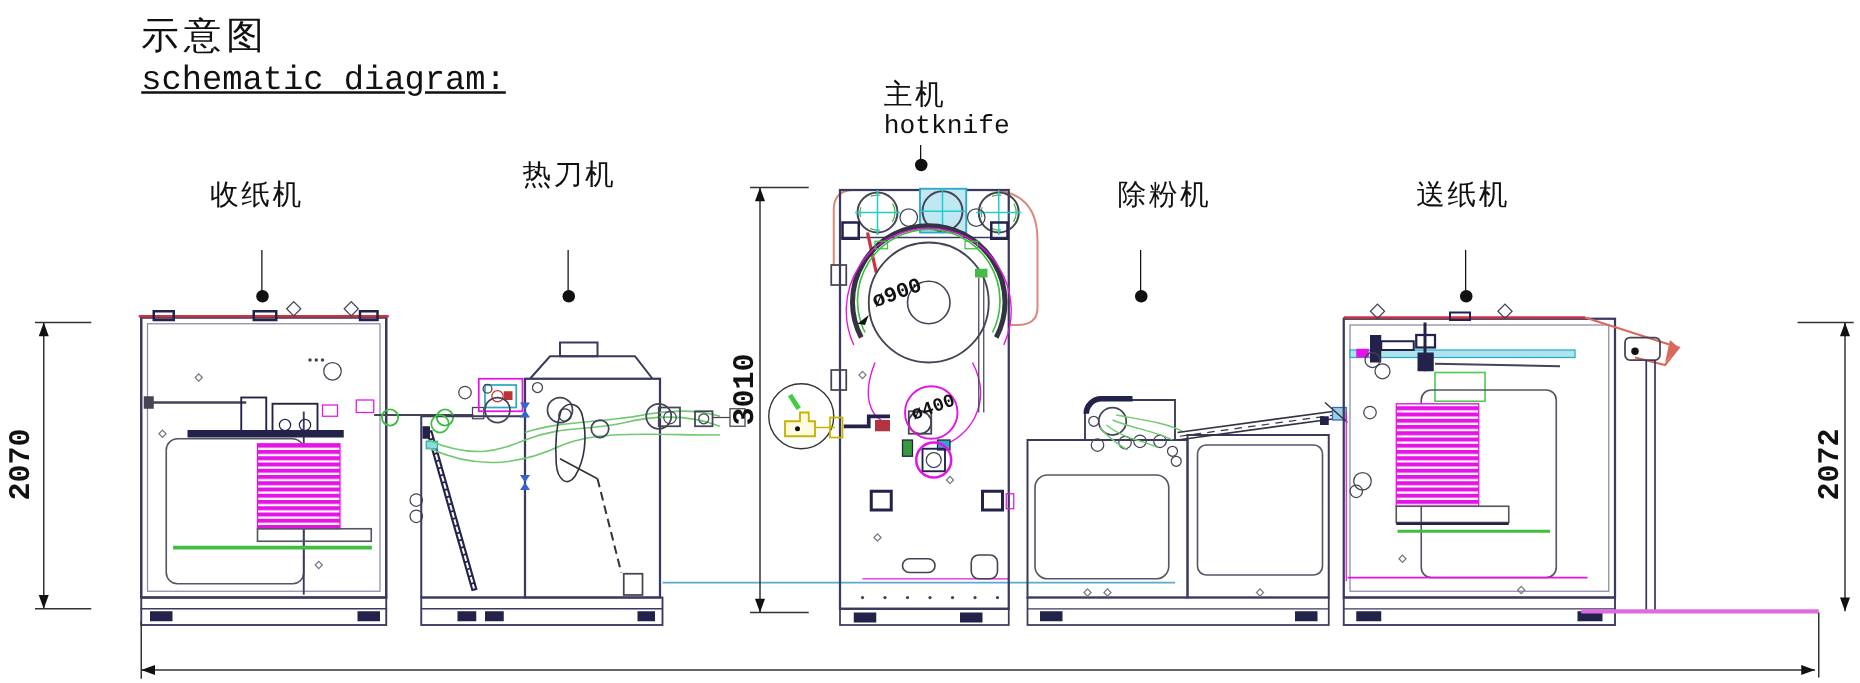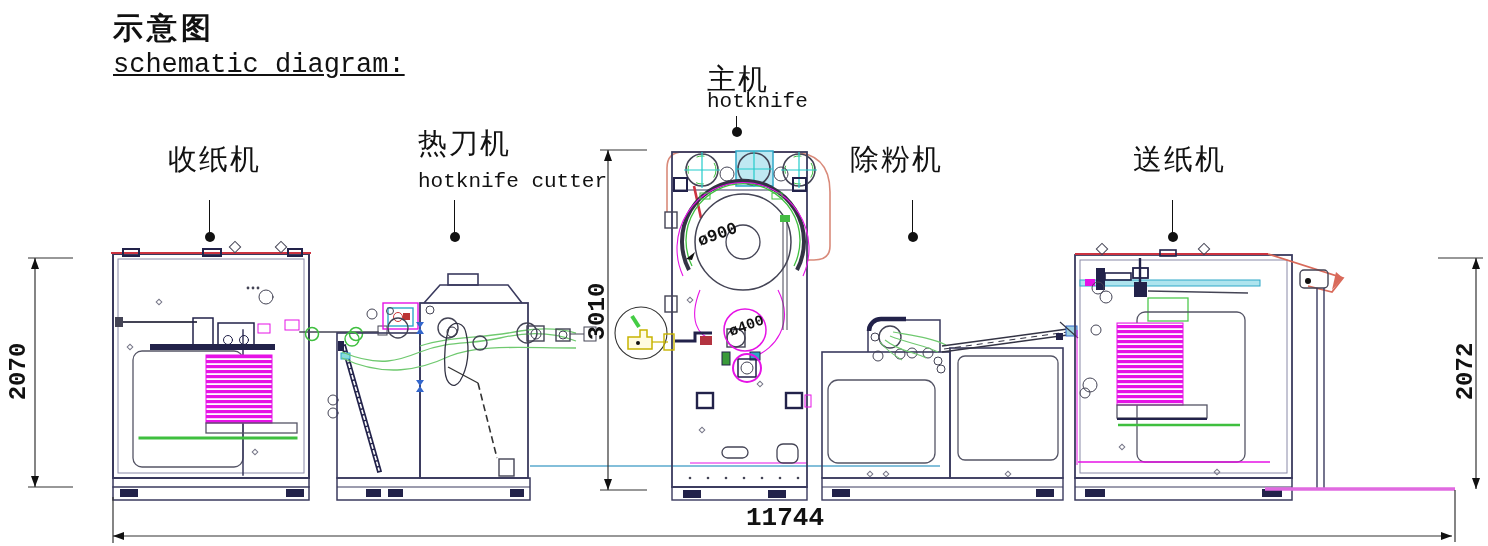--- a/index.html
+++ b/index.html
@@ -1,22 +1,22 @@
 <!DOCTYPE html>
 <html><head>
 <meta charset="utf-8">
 <style>
   html,body{margin:0;padding:0;background:#fff;}
   #stage{position:relative;width:1488px;height:546px;background:#ffffff;overflow:hidden;
          font-family:"Liberation Mono","DejaVu Sans Mono",monospace;color:#111;}
   svg{position:absolute;left:0;top:0;}
   .abs{position:absolute;}
-  .title-zh{font-size:30px;font-weight:700;letter-spacing:4px;}
+  .title-zh{font-size:30px;font-weight:400;letter-spacing:4px;}
   .title-en{font-size:27px;text-decoration:underline;}
-  .mlabel-zh{font-size:29px;letter-spacing:2px;}
+  .mlabel-zh{font-size:23px;letter-spacing:2px;}
   .mlabel-en{font-size:21px;white-space:nowrap;}
   .leader{position:absolute;width:0;border-left:1.8px solid #111;}
   .leader-dot{position:absolute;width:10px;height:10px;border-radius:50%;background:#111;}
   .vdim{position:absolute;width:110px;text-align:center;font-size:24px;font-weight:600;transform:rotate(-90deg);}
   .hdim{position:absolute;width:120px;text-align:center;font-size:26px;font-weight:600;}
 </style>
 </head>
 <body>
 
 <div id="stage">
@@ -338,34 +338,32 @@
 </svg>
 
   <div class="abs title-zh" style="left:113px;top:8px">示意图</div>
   <div class="abs title-en" style="left:113px;top:50px">schematic diagram:</div>
 
   <div class="abs mlabel-zh" style="left:168px;top:140px">收纸机</div>
   <div class="leader" style="left:209px;top:200px;height:34px"></div>
   <div class="leader-dot" style="left:205px;top:232px"></div>
 
   <div class="abs mlabel-zh" style="left:418px;top:124px">热刀机</div>
-  <div class="abs mlabel-en" style="left:418px;top:170px">hotknife cutter</div>
   <div class="leader" style="left:454px;top:200px;height:34px"></div>
   <div class="leader-dot" style="left:450px;top:232px"></div>
 
   <div class="abs mlabel-zh" style="left:707px;top:60px">主机</div>
   <div class="abs mlabel-en" style="left:707px;top:90px">hotknife</div>
   <div class="leader" style="left:736px;top:116px;height:13px"></div>
   <div class="leader-dot" style="left:732px;top:127px"></div>
 
-  <div class="abs mlabel-zh" style="left:850px;top:140px">除粉机</div>
+  <div class="abs mlabel-zh" style="left:894px;top:140px">除粉机</div>
   <div class="leader" style="left:912px;top:200px;height:34px"></div>
   <div class="leader-dot" style="left:908px;top:232px"></div>
 
   <div class="abs mlabel-zh" style="left:1133px;top:140px">送纸机</div>
   <div class="leader" style="left:1172px;top:200px;height:34px"></div>
   <div class="leader-dot" style="left:1168px;top:232px"></div>
 
   <div class="vdim" style="left:-37px;top:358px">2070</div>
   <div class="vdim" style="left:542px;top:298px">3010</div>
   <div class="vdim" style="left:1410px;top:358px">2072</div>
-  <div class="hdim" style="left:725px;top:503px">11744</div>
 </div>
 
 </body></html>

